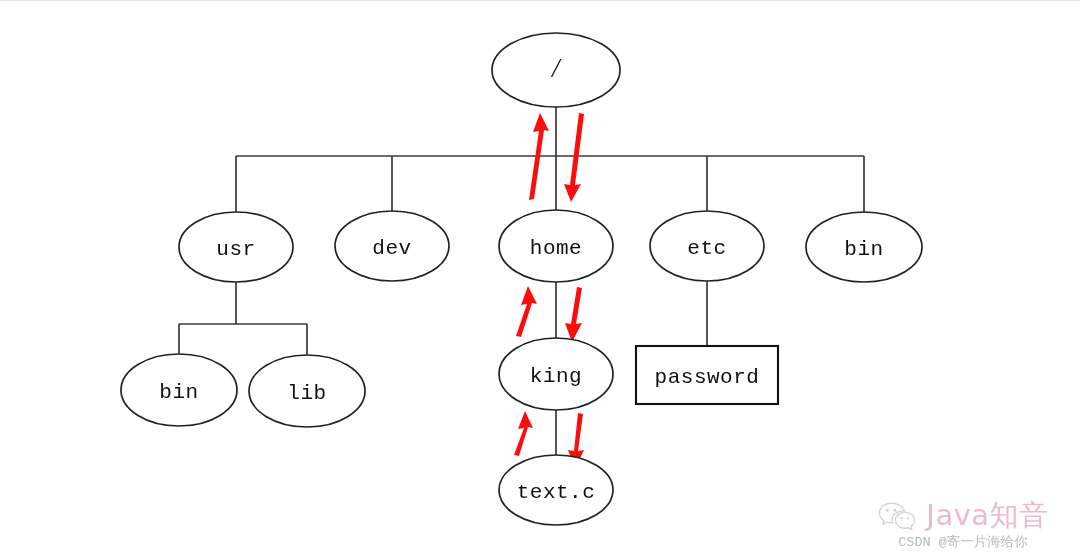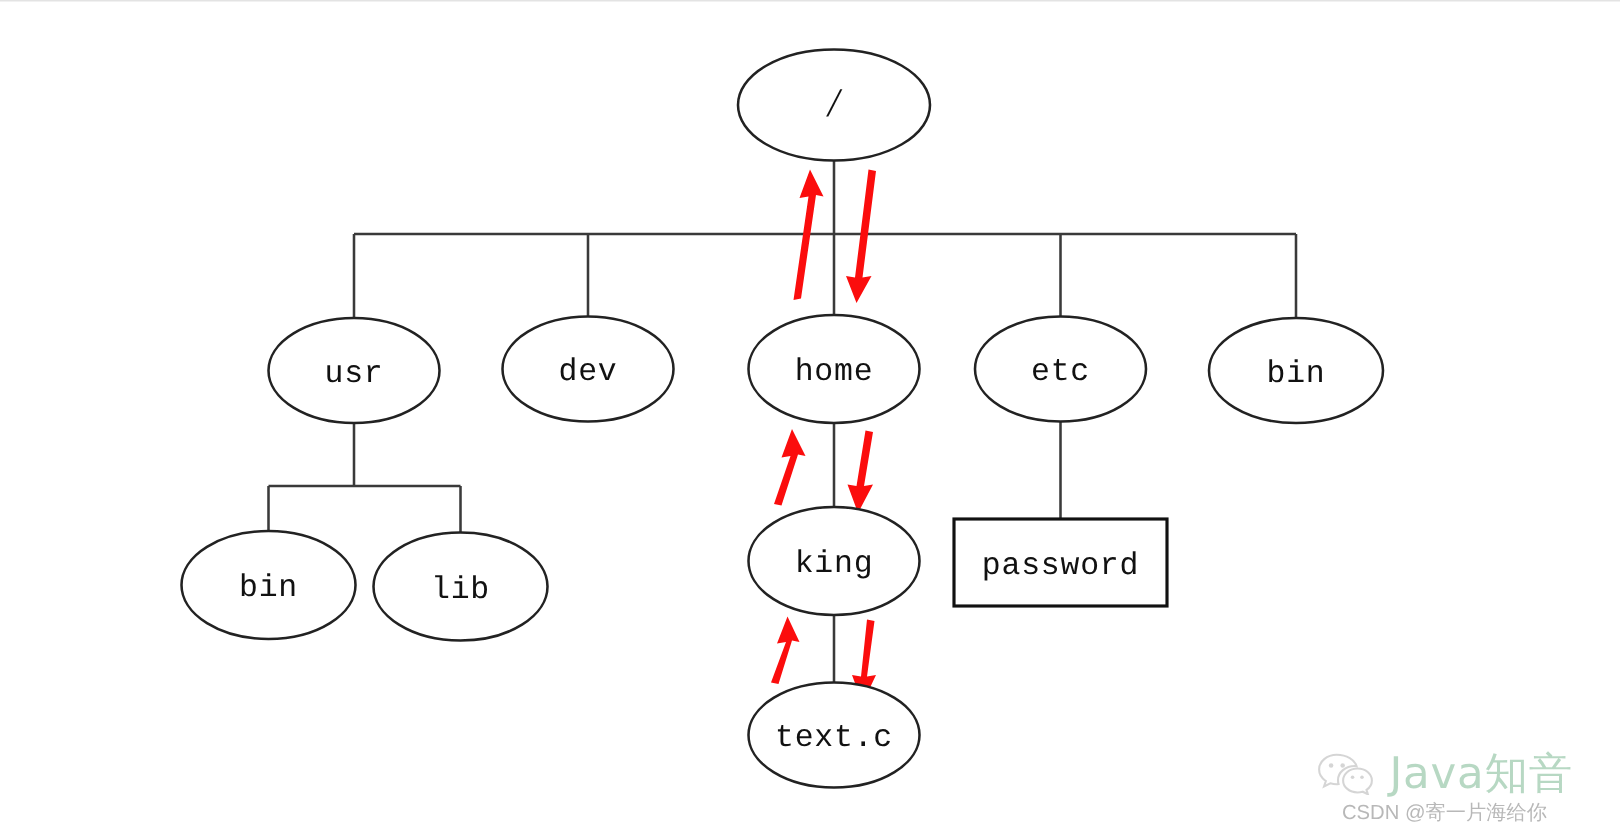--- a/index.html
+++ b/index.html
@@ -69,27 +69,27 @@
   #watermark .wm-row {
     display: flex;
     align-items: center;
     justify-content: center;
     gap: 9px;
     opacity: 0.30;
   }
   #watermark .wm-brand {
     font-family: "DejaVu Sans", "Liberation Sans", sans-serif;
     font-size: 29px;
-    color: #15803d;
+    color: #be185d;
     letter-spacing: 0.5px;
     line-height: 1;
     white-space: nowrap;
   }
   #watermark .wm-sub {
-    font-family: Liberation Sans, sans-serif;
+    font-family: Liberation Mono, monospace;
     font-size: 13.5px;
     color: #8d8d8d;
     opacity: 0.62;
     margin-top: 3px;
     white-space: nowrap;
   }
   #watermark svg { display: block; }
 </style>
 </head>
 <body>

